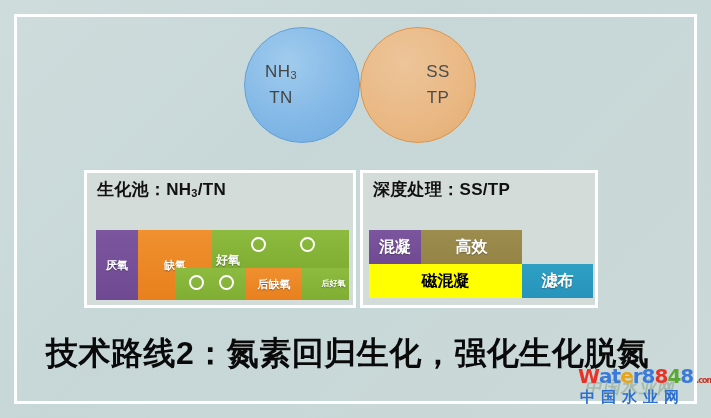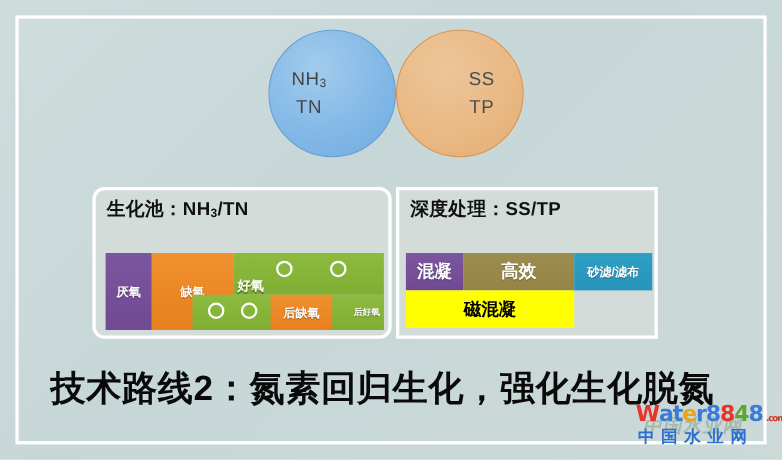--- a/index.html
+++ b/index.html
@@ -79,21 +79,21 @@
   .venn-right .venn-label-wrap { margin-left: 40px; }
   .venn-label-wrap { text-align: center; }
 
   
   .panel {
     position: absolute;
     background: #d4dcd9;
     border: 3px solid #ffffff;
     box-sizing: border-box;
   }
-  #panel-left  { left: 84px;  top: 170px; width: 272px; height: 138px; border-radius: 11px; }
+  #panel-left  { left: 84px;  top: 170px; width: 272px; height: 138px; }
   #panel-right { left: 360px; top: 170px; width: 238px; height: 138px; }
 
   .panel-title {
     position: absolute;
     left: 10px;
     top: 5px;
     font-size: 17px;
     font-weight: bold;
     color: #111111;
     white-space: nowrap;
@@ -296,22 +296,22 @@
       <div class="cell c-postaer">后好氧</div>
     </div>
   </div>
 
   <div class="panel" id="panel-right">
     <div class="panel-title"><span>深度处理：</span><span>SS/TP</span></div>
 
     <div class="diagram-r">
       <div class="r-cell r-coag">混凝</div>
       <div class="r-cell r-hieff">高效</div>
-      <div class="r-cell r-sand">砂滤/滤布</div>
       <div class="r-cell r-mag">磁混凝</div>
+      <div class="r-cell r-cloth">滤布</div>
     </div>
   </div>
 
   <div class="caption">技术路线2：氮素回归生化，强化生化脱氮</div>
 
   <div class="watermark">
     <div class="wm-ghost">中国水业网</div>
     <div class="wm-row1">
       <span class="wm-w">W</span>
       <span class="wm-a">a</span>

